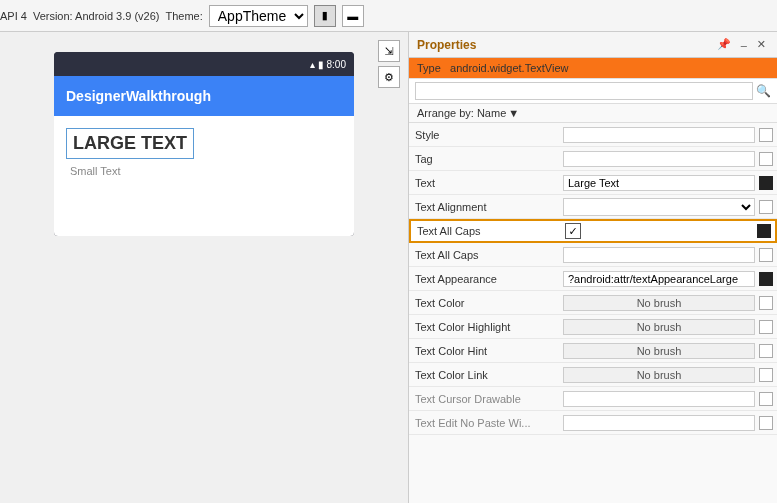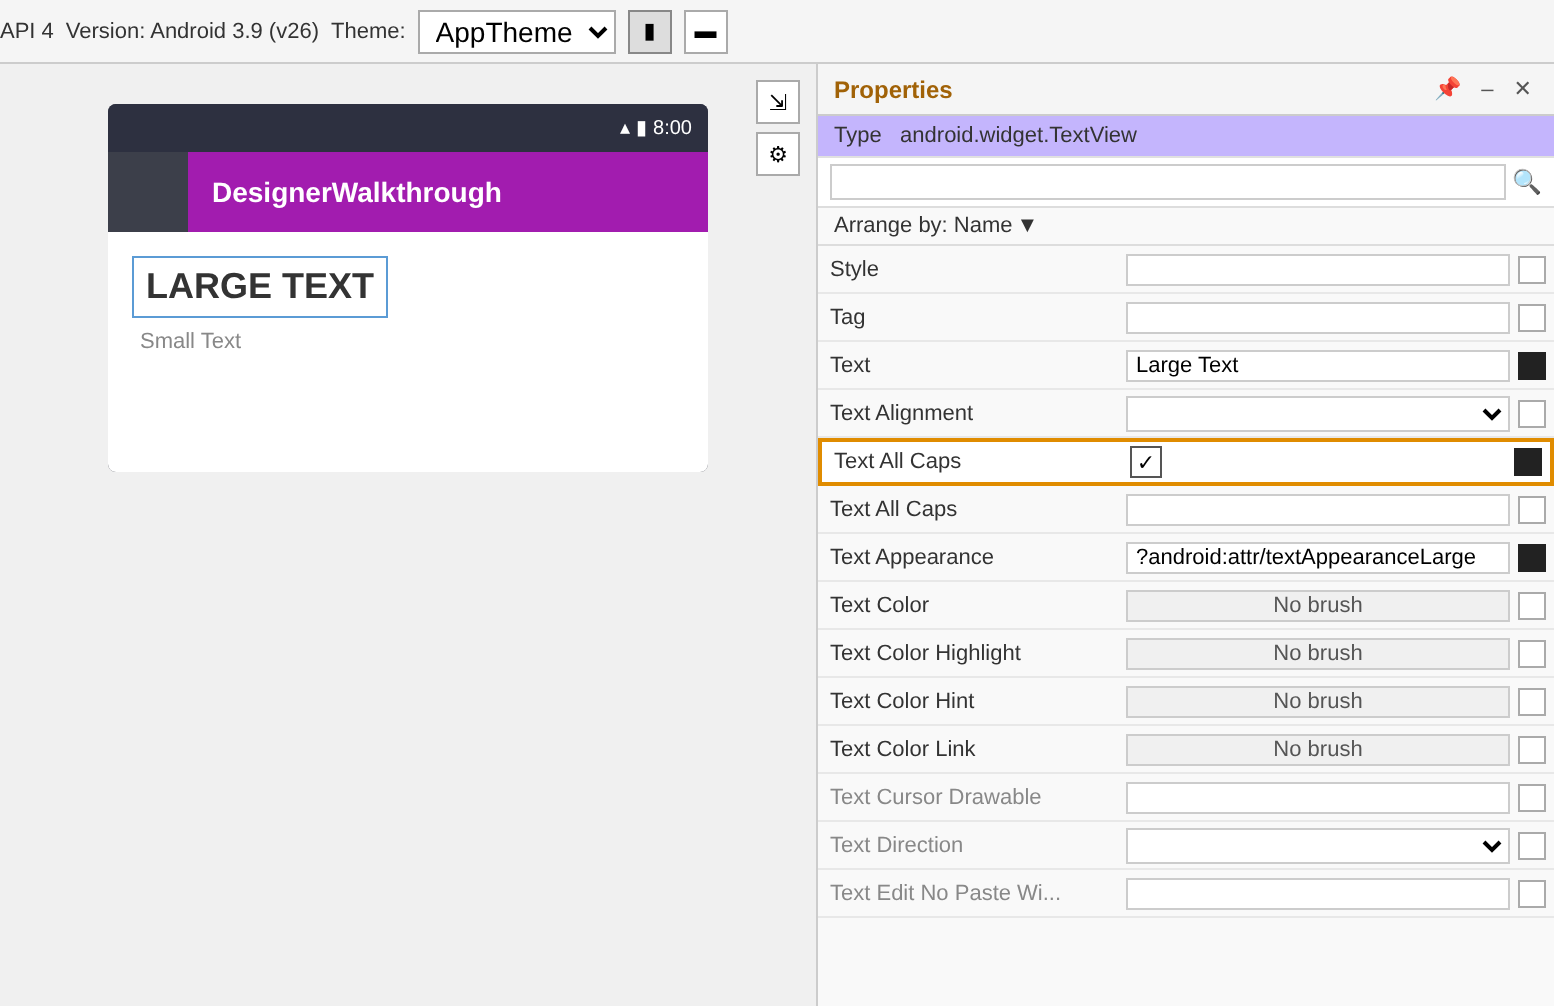--- a/index.html
+++ b/index.html
@@ -98,26 +98,25 @@
 
     .status-icons {
       display: flex;
       align-items: center;
       gap: 3px;
       color: #fff;
       font-size: 10px;
     }
 
     .device-app-bar {
-      background: #a21caf;
+      background: #3b82f6;
       height: 40px;
       display: flex;
       align-items: center;
       padding: 0 12px;
-      margin-left: 40px;
     }
 
     .app-title {
       color: #fff;
       font-size: 14px;
       font-weight: bold;
     }
 
     .device-content {
       background: #fff;
@@ -182,21 +181,21 @@
       color: #555;
       cursor: pointer;
       padding: 1px 3px;
     }
 
     .type-row {
       padding: 4px 8px;
       font-size: 11px;
       color: #333;
       border-bottom: 1px solid #e0e0e0;
-      background: #c4b5fd;
+      background: #f97316;
     }
 
     .search-row {
       padding: 3px 6px;
       border-bottom: 1px solid #ddd;
       background: #fff;
       display: flex;
       align-items: center;
     }
 
@@ -510,29 +509,20 @@
       </div>
 
       <div class="prop-row">
         <div class="prop-name muted">Text Cursor Drawable</div>
         <div class="prop-value">
           <input class="prop-input" type="text" value="" style="">
           <div class="prop-indicator-empty"></div>
         </div>
       </div>
 
-      <div class="prop-row">
-        <div class="prop-name muted">Text Direction</div>
-        <div class="prop-value">
-          <select class="prop-dropdown">
-            <option></option>
-          </select>
-          <div class="prop-indicator-empty"></div>
-        </div>
-      </div>
 
       <div class="prop-row">
         <div class="prop-name muted">Text Edit No Paste Wi...</div>
         <div class="prop-value">
           <input class="prop-input" type="text" value="" style="">
           <div class="prop-indicator-empty"></div>
         </div>
       </div>
 
     </div>

